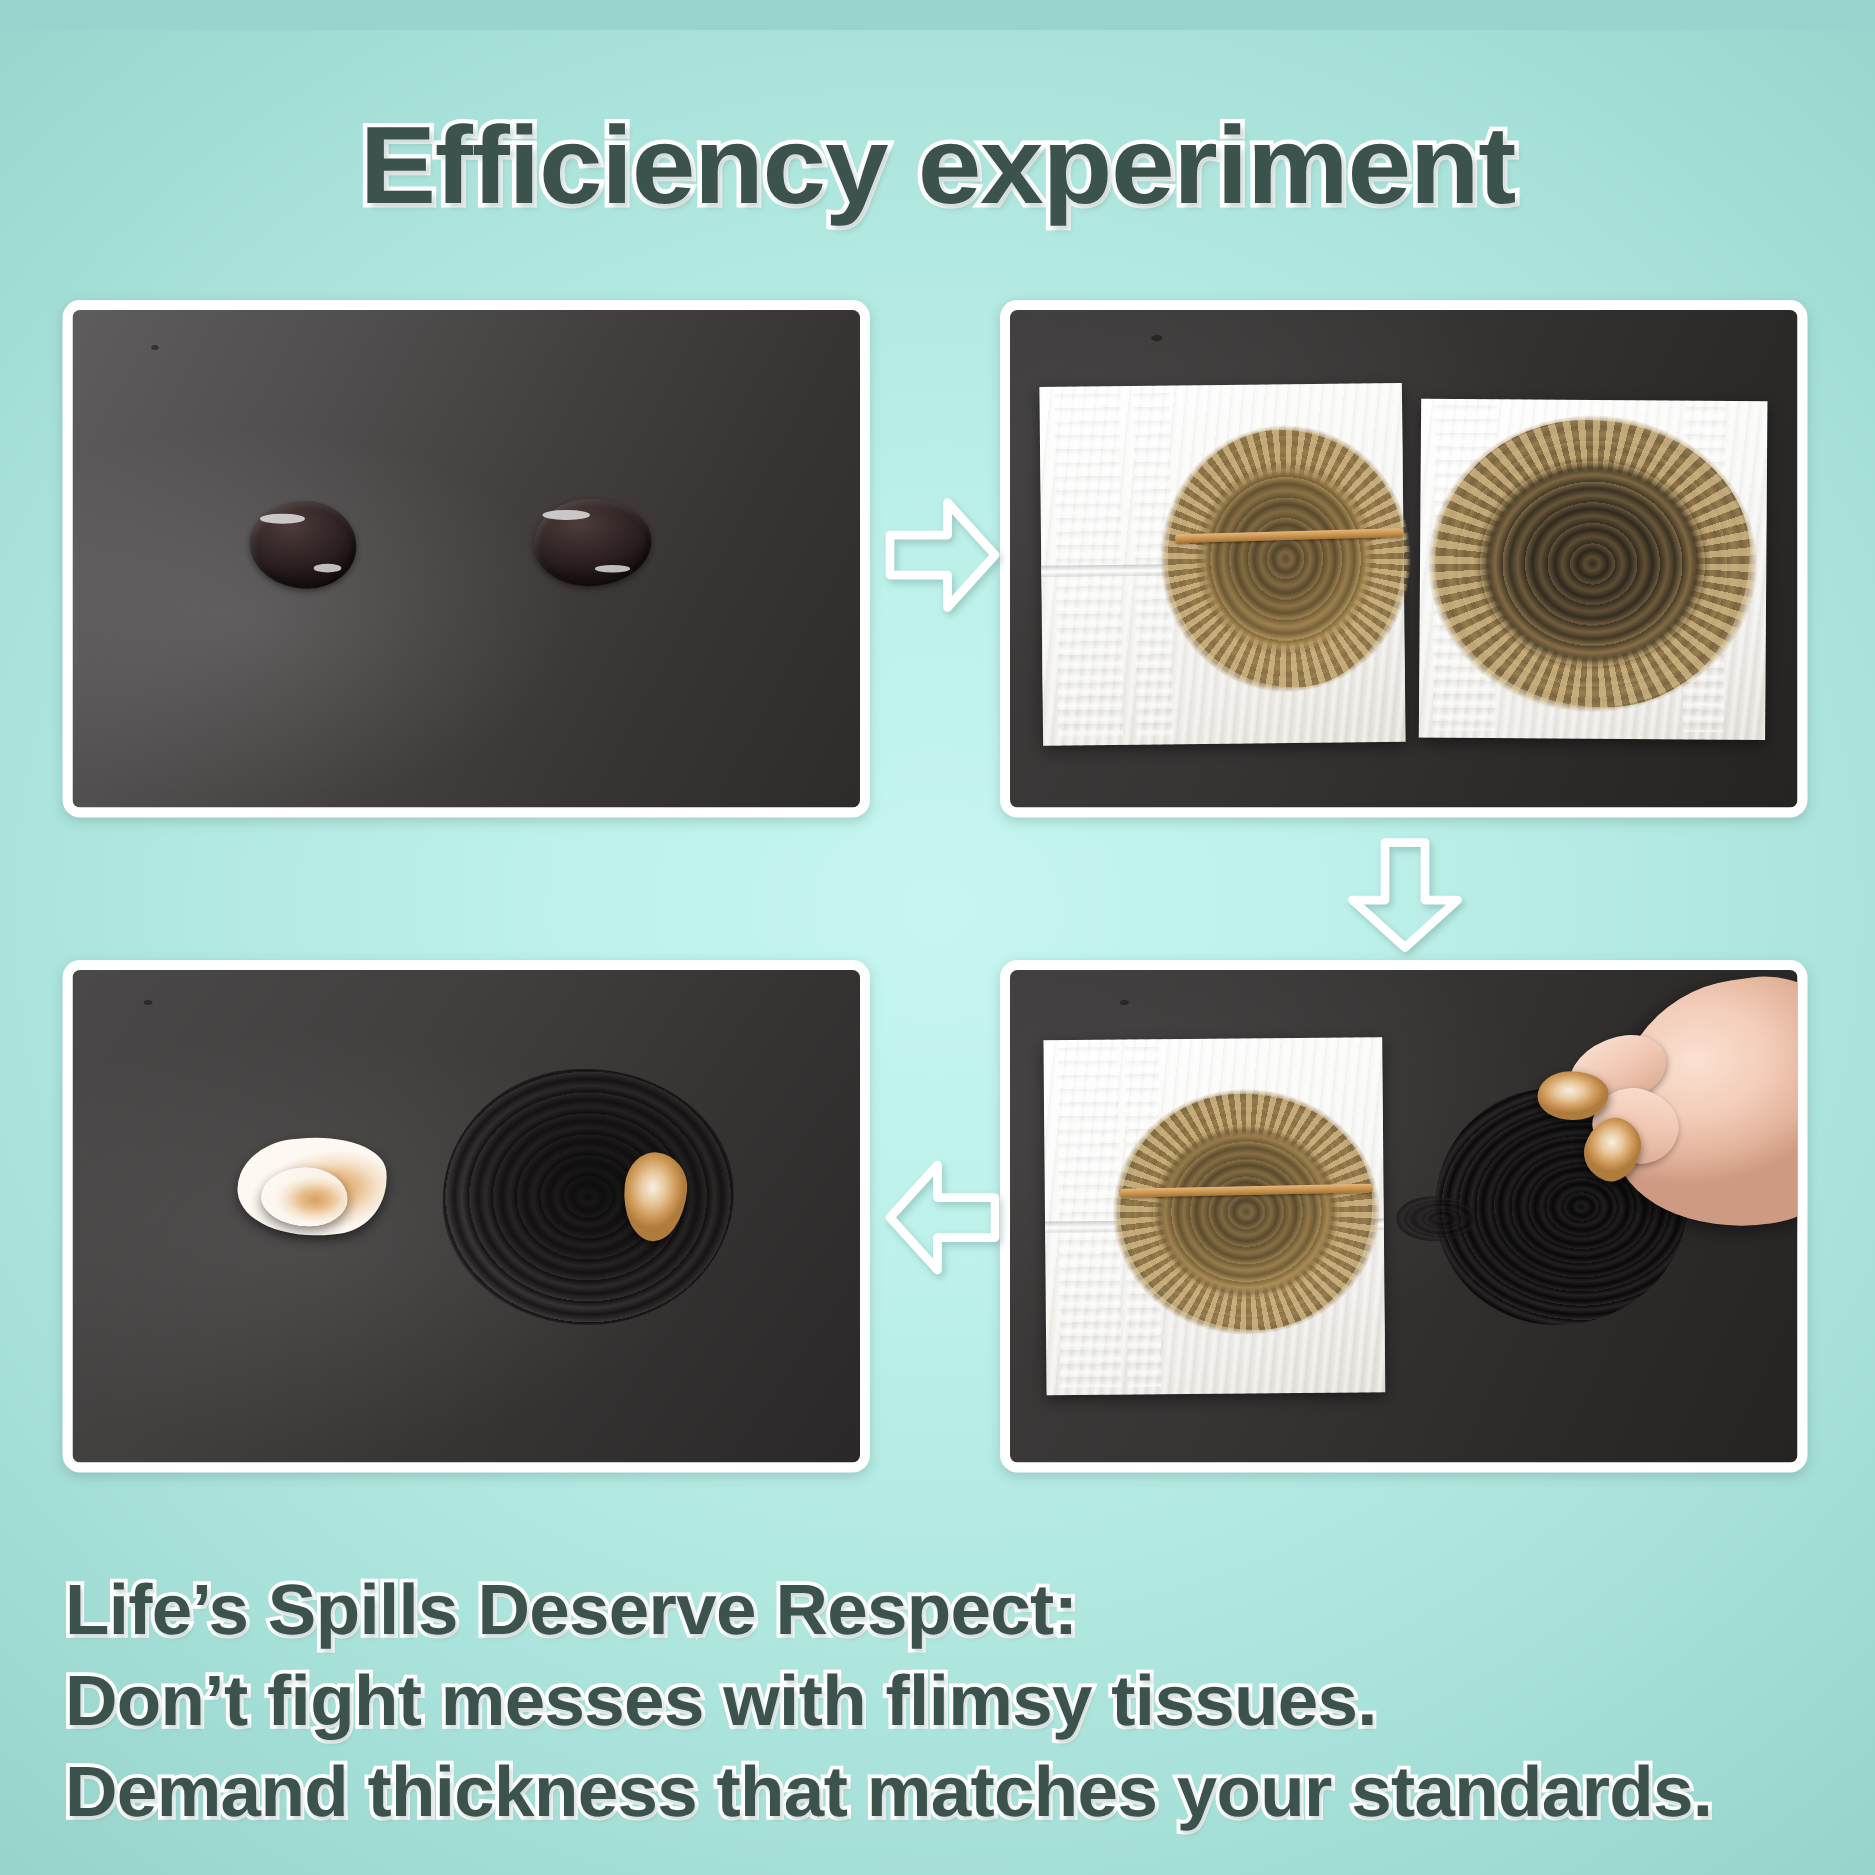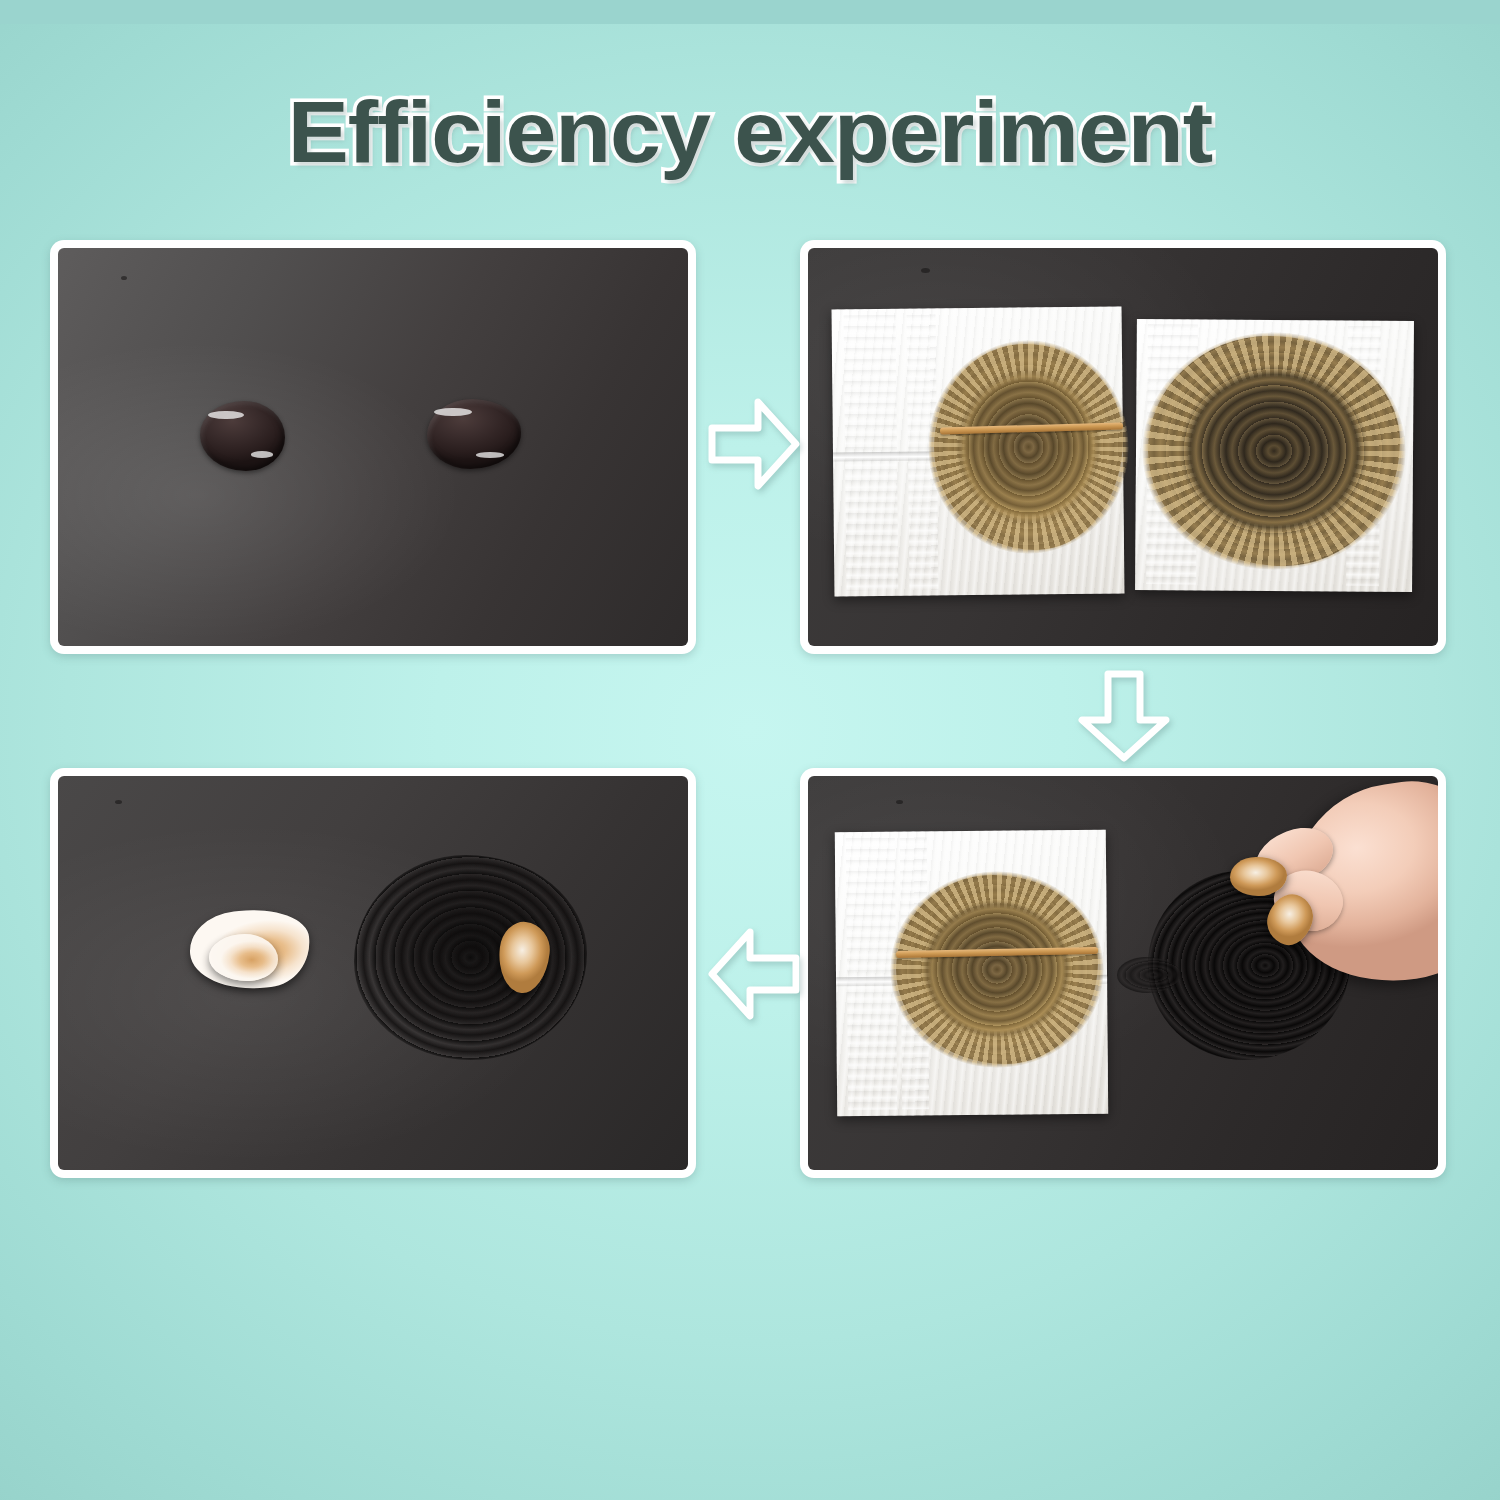--- a/index.html
+++ b/index.html
@@ -354,14 +354,19 @@
   </svg>
 
   <svg class="arrow" id="arrow-down" viewBox="0 0 104 92">
     <path d="M36 4 H68 V50 H94 L52 88 L10 50 H36 Z" fill="none" stroke="#ffffff" stroke-width="7" stroke-linejoin="round"></path>
   </svg>
 
   <svg class="arrow" id="arrow-left" viewBox="0 0 92 104">
     <path d="M88 36 H42 V10 L4 52 L42 94 V68 H88 Z" fill="none" stroke="#ffffff" stroke-width="7" stroke-linejoin="round"></path>
   </svg>
 
+  <div class="caption">
+    <div class="caption-line" id="caption-line-1">Life’s Spills Deserve Respect:</div>
+    <div class="caption-line" id="caption-line-2">Don’t fight messes with flimsy tissues.</div>
+    <div class="caption-line" id="caption-line-3">Demand thickness that matches your standards.</div>
+  </div>
 
 </div>
 
 </body></html>

